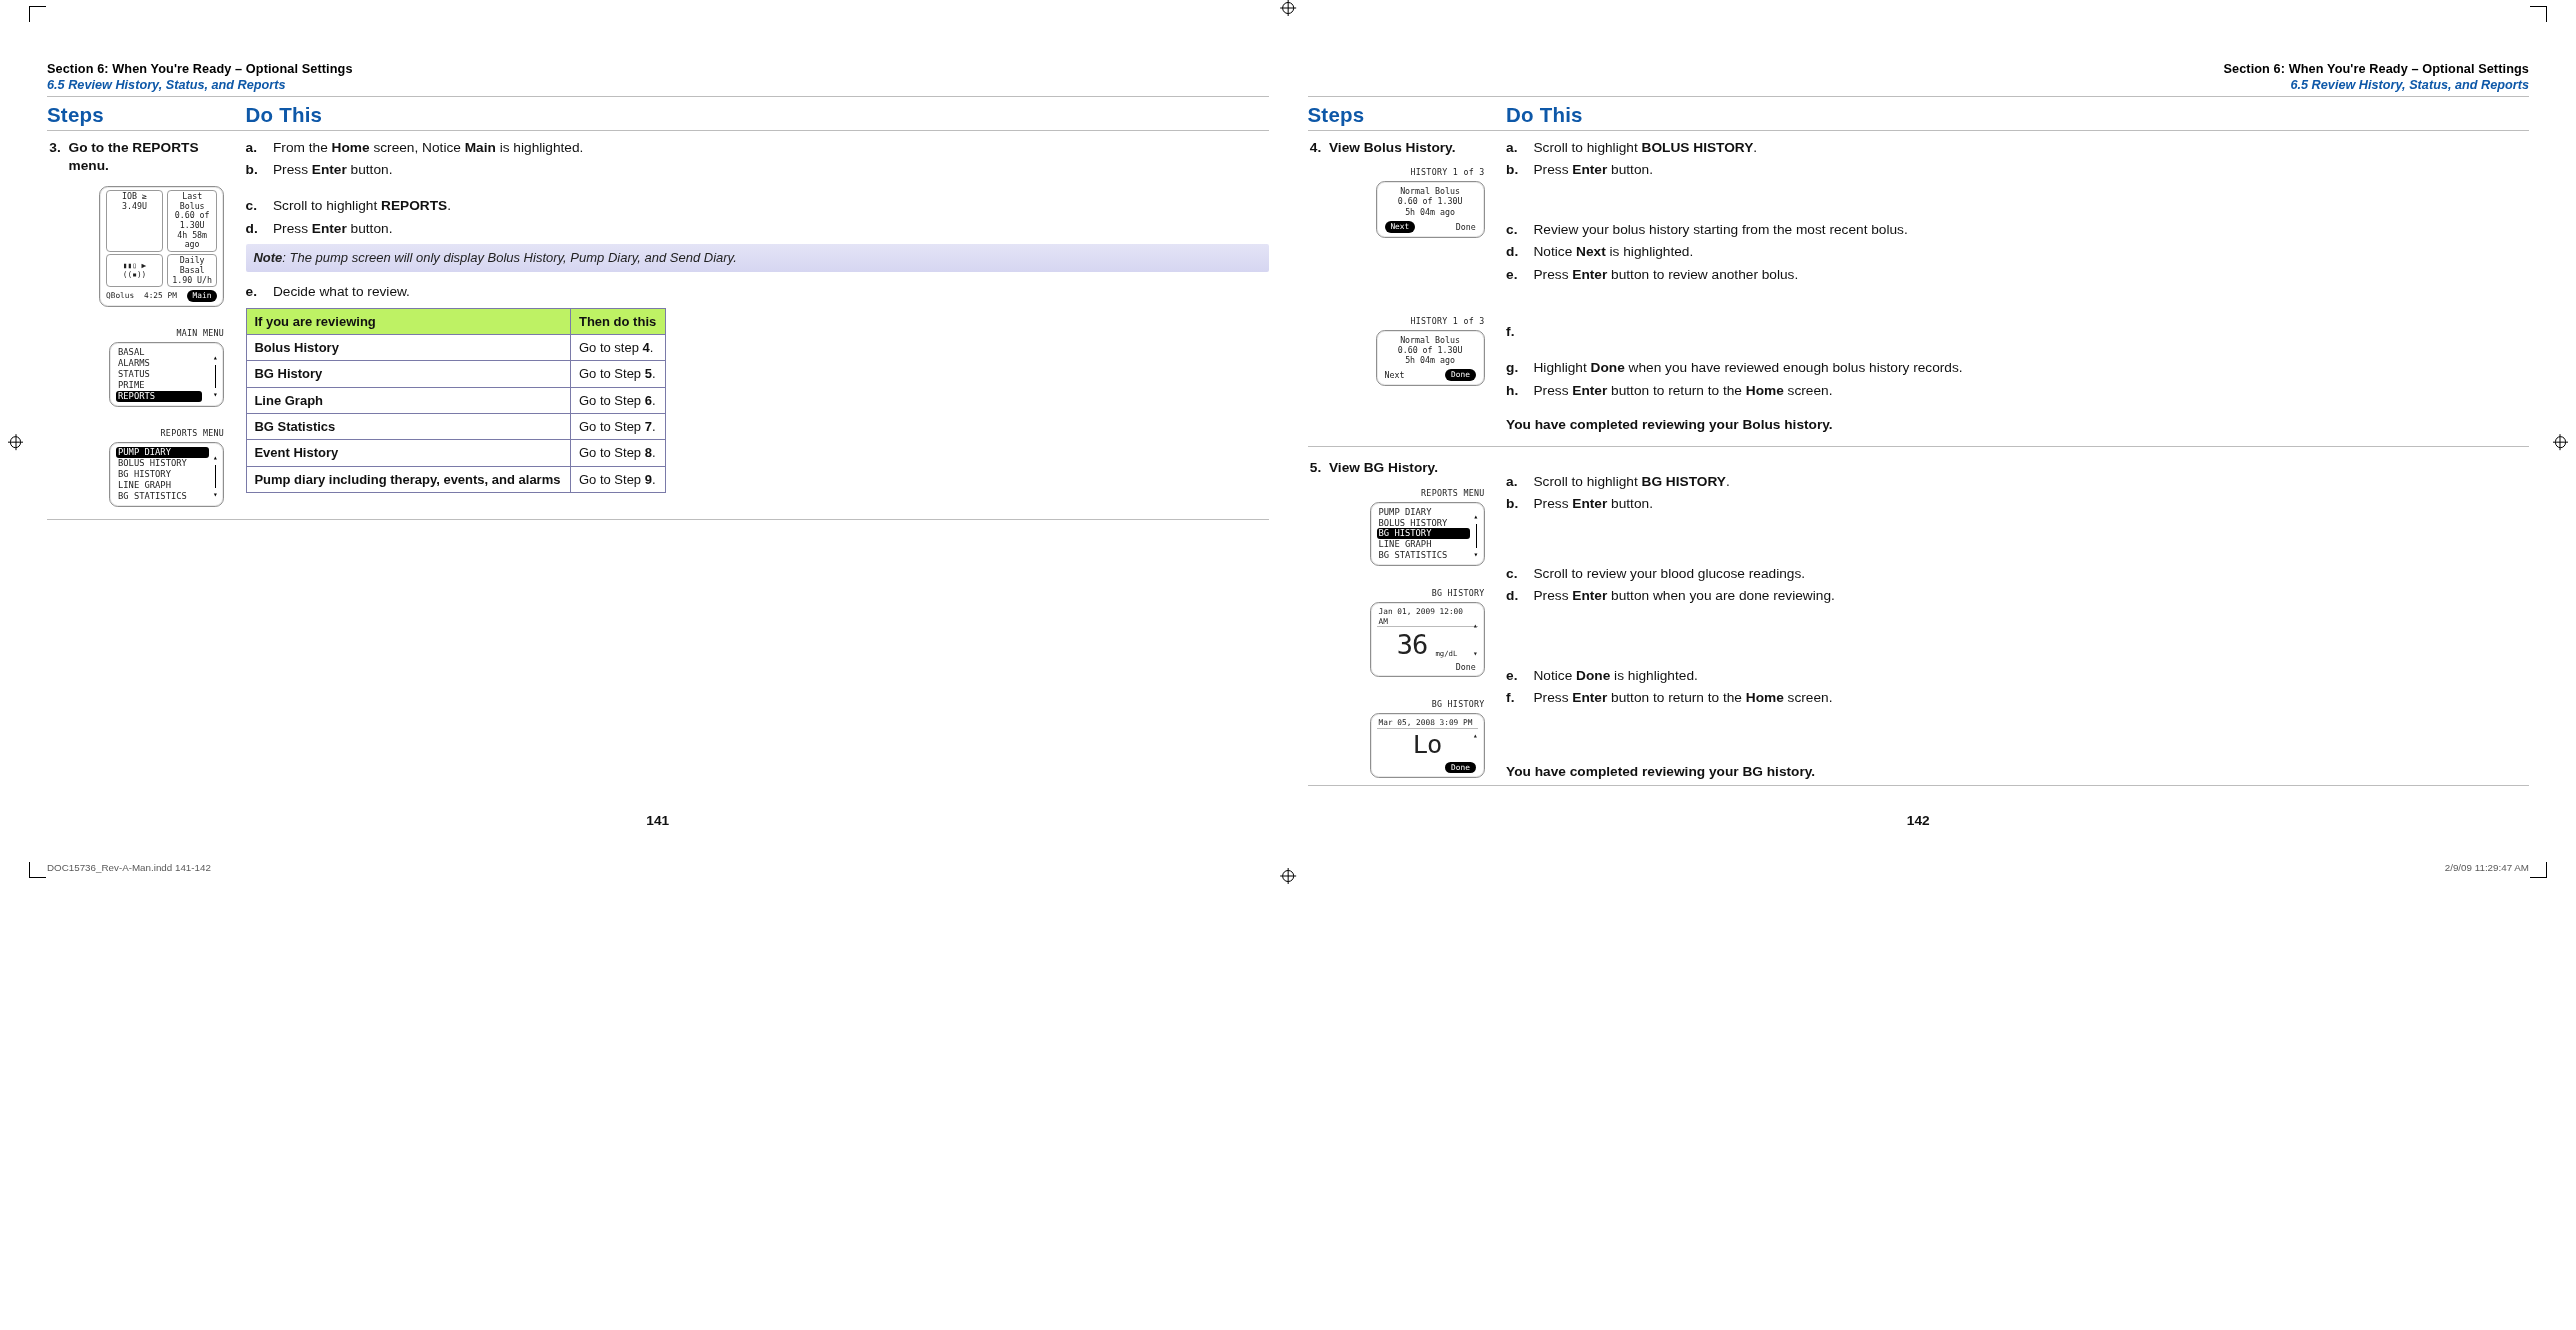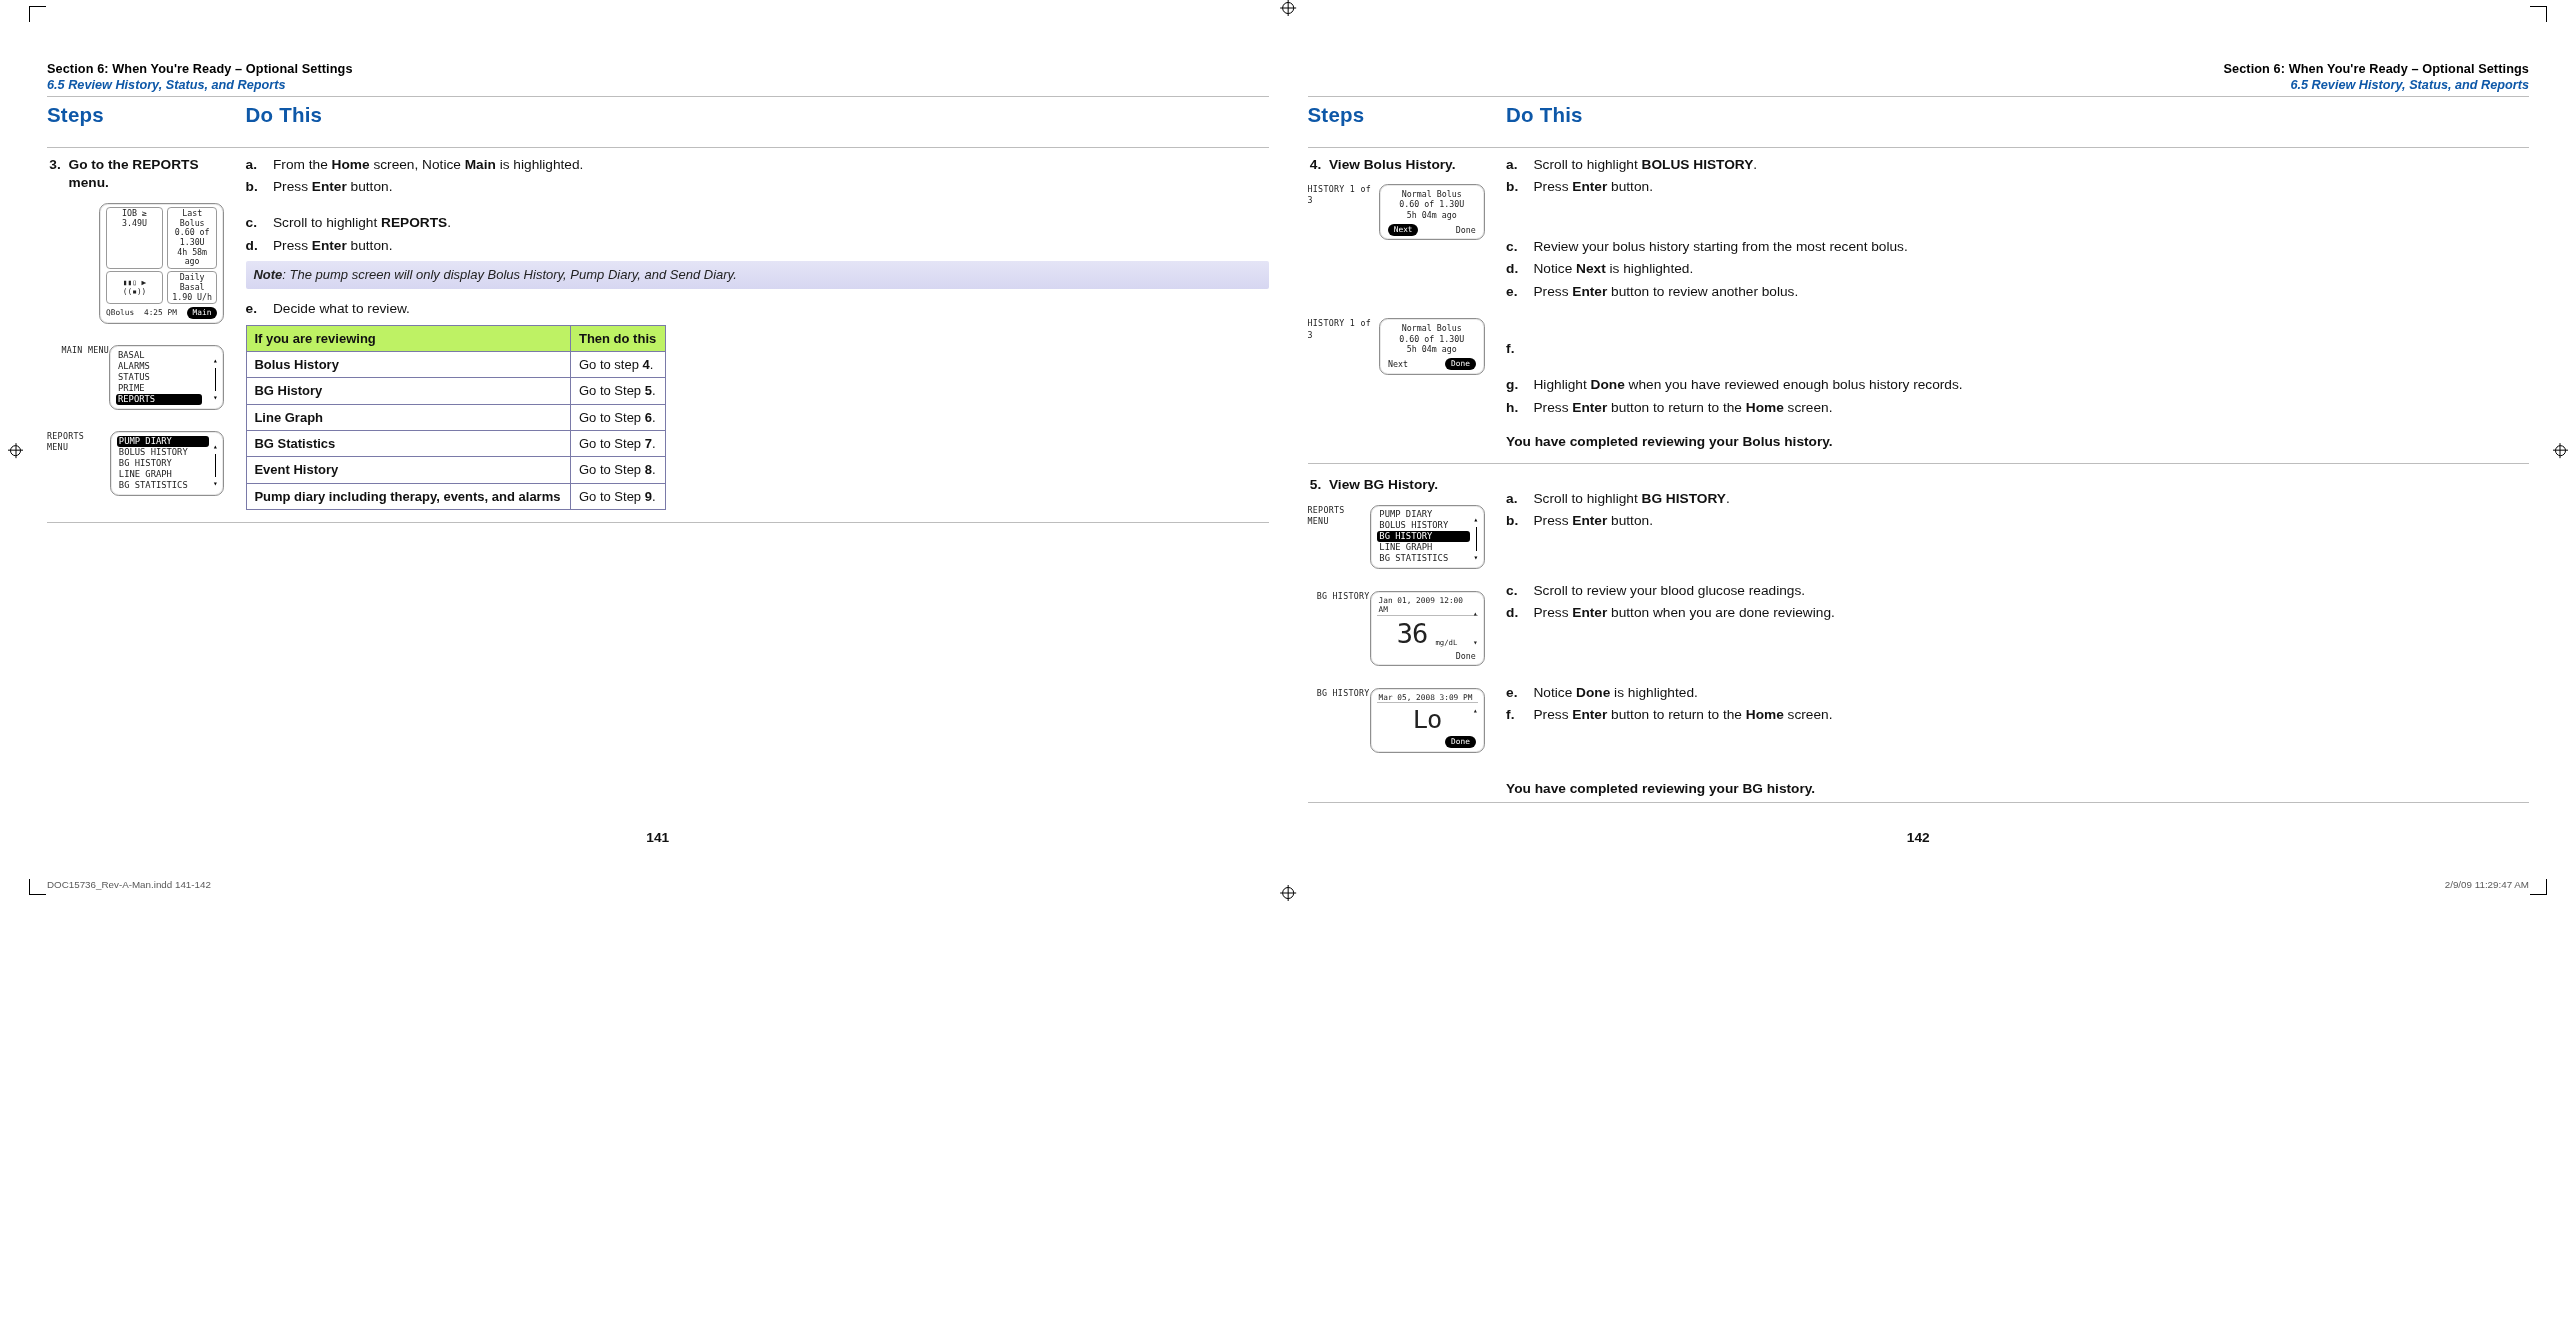--- a/index.html
+++ b/index.html
@@ -71,21 +71,21 @@
     color: var(--blue);
     font-weight: 800;
     font-size: 20.5px;
     letter-spacing: 0.2px;
   }
   .hdr-row {
     display: grid;
     grid-template-columns: 181px 1fr;
     column-gap: 17.6px;
     border-bottom: 1px solid var(--rule);
-    padding-bottom: 18px;
+    padding-bottom: 1px;
     margin-bottom: 5.9px;
   }
 
   .step-label {
     display: flex;
     align-items: flex-start;
     gap: 7.8px;
     font-weight: 700;
     font-size: 13.7px;
     padding-top: 2px;
@@ -169,21 +169,21 @@
     border-radius: 8.8px;
     padding: 3.9px 5.9px 3.9px 5.9px;
     box-shadow: 0 0 0 1px #e8e8e8 inset;
     font-family: "Lucida Console", Monaco, monospace;
     text-align: center;
     color: #222;
     position: relative;
     box-sizing: border-box;
   }
   .device.small { font-size: 8.3px; line-height: 1.25; }
-  .device-wrap { display:flex; flex-direction:row; align-items:flex-start; }
+  .device-wrap { display:flex; flex-direction:column; align-items:flex-end; }
   .device-wrap .cap { font-size: 8.3px; font-family: "Lucida Console", Monaco, monospace; letter-spacing:0.3px; margin-bottom:2.9px; color:#222; }
 
   .device .row { display:flex; gap:3.9px; }
   .device .cell {
     flex:1; border:1px solid #9a9a9a; border-radius:3.9px; padding:1px 2px;
     line-height:1.15;
   }
   .device .statusbar { display:flex; justify-content:space-between; align-items:center; font-size:7.8px; margin-top:2.9px; }
   .pill { display:inline-block; border-radius:7.8px; padding:0 5.9px; font-size:7.8px; line-height:11.7px; }
   .pill.dark { background:#000; color:#fff; }

